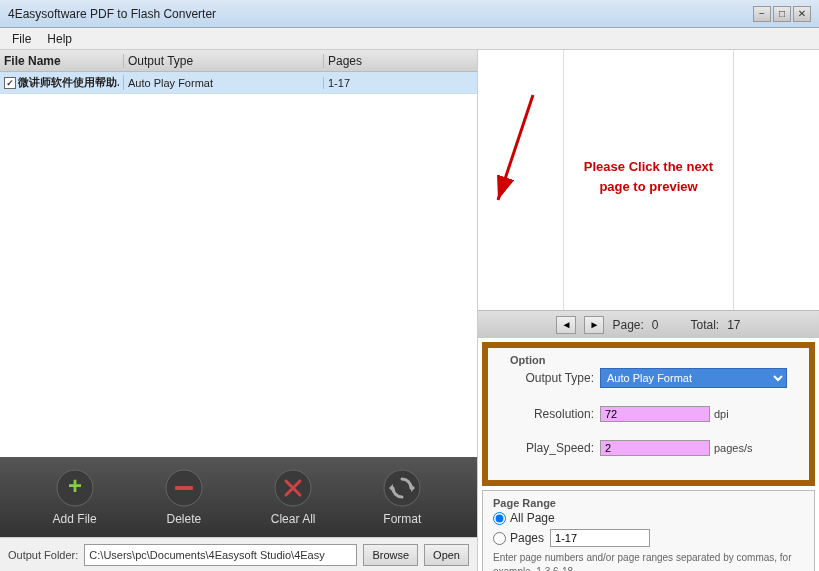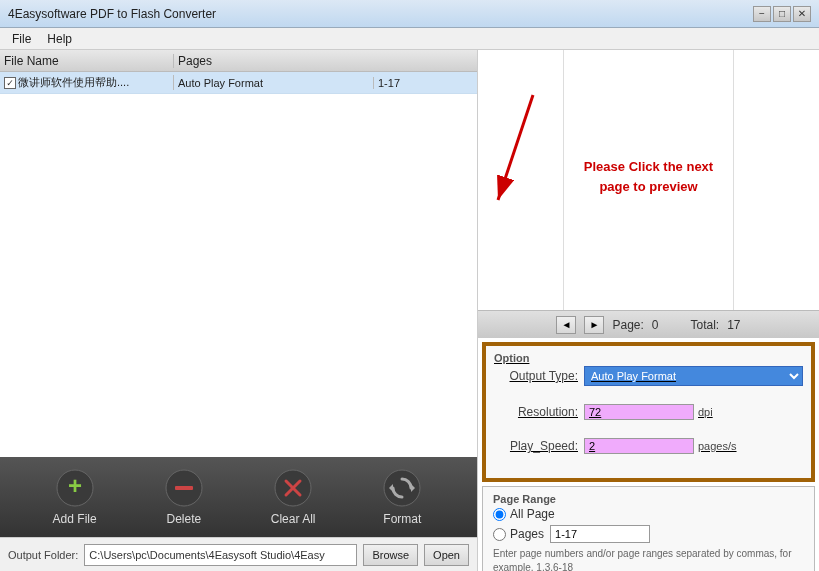--- a/index.html
+++ b/index.html
@@ -80,24 +80,24 @@
       overflow: hidden;
     }
     .table-header {
       display: flex;
       background: linear-gradient(to bottom, #e8e8e8, #d0d0d0);
       border-bottom: 1px solid #bbb;
       height: 22px;
       align-items: center;
     }
     .col-filename {
-      width: 174px;
+      width: 124px;
       padding: 0 4px;
       border-right: 1px solid #bbb;
-      font-weight: normal;
+      font-weight: bold;
       font-size: 12px;
       color: #222;
       overflow: hidden;
       white-space: nowrap;
     }
     .col-output {
       width: 200px;
       padding: 0 4px;
       border-right: 1px solid #bbb;
       font-weight: normal;
@@ -267,25 +267,24 @@
       border: 1px solid #999;
       cursor: pointer;
       display: flex;
       align-items: center;
       justify-content: center;
       font-size: 10px;
     }
 
     
     .options-panel {
-      border: 4px solid #a16207;
+      border: 6px solid #a16207;
       margin: 4px;
-      padding: 6px 8px;
+      padding: 6px 22px;
       background: #f8f8f8;
-      text-decoration: underline;
     }
     .option-row {
       display: flex;
       align-items: center;
       margin-bottom: 18px;
     }
     .option-label {
       width: 90px;
       text-align: right;
       font-size: 12px;
@@ -371,20 +370,21 @@
   <div class="menu-item">Help</div>
 </div>
 
 <div class="main-content">
 
   <div class="left-panel">
 
     <div class="file-table">
       <div class="table-header">
         <div class="col-filename">File Name</div>
+        <div class="col-output">Output Type</div>
         <div class="col-pages">Pages</div>
       </div>
       <div class="table-body">
         <div class="table-row">
           <div class="col-filename">
             <span class="checkbox-icon"></span>
             <span style="font-size:11px; color:#222; overflow:hidden; white-space:nowrap; max-width:120px;">微讲师软件使用帮助....</span>
           </div>
           <div class="col-output" style="font-size:11px;color:#222;">Auto Play Format</div>
           <div class="col-pages" style="font-size:11px;color:#222;">1-17</div>

